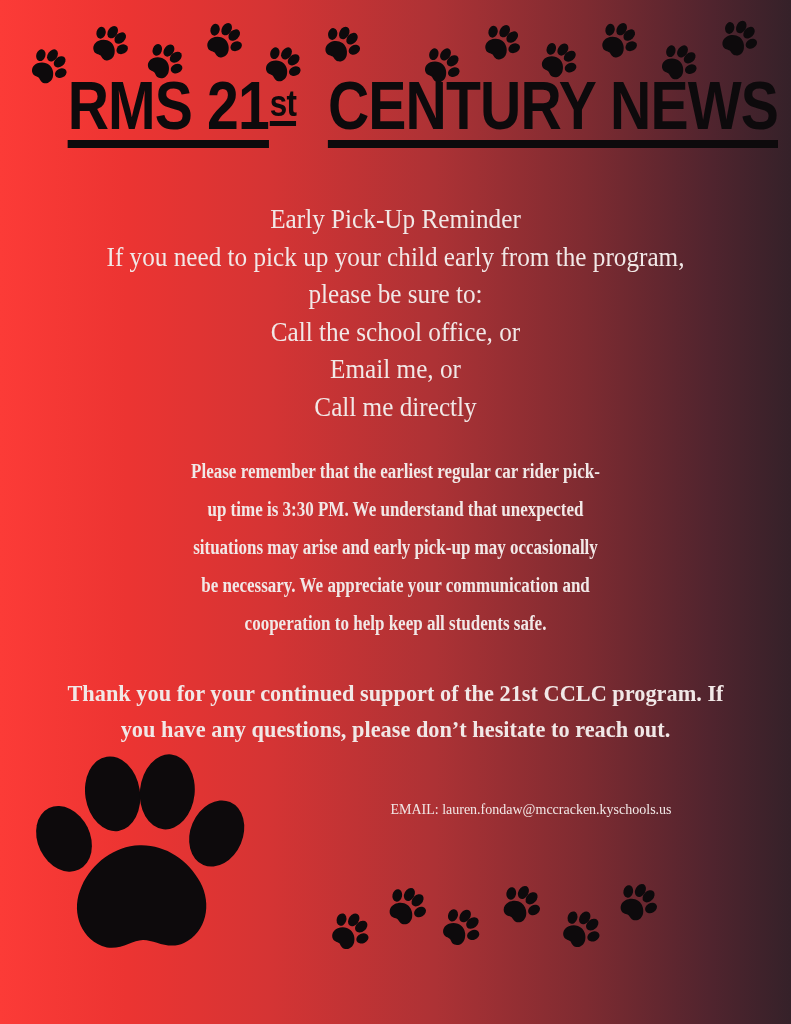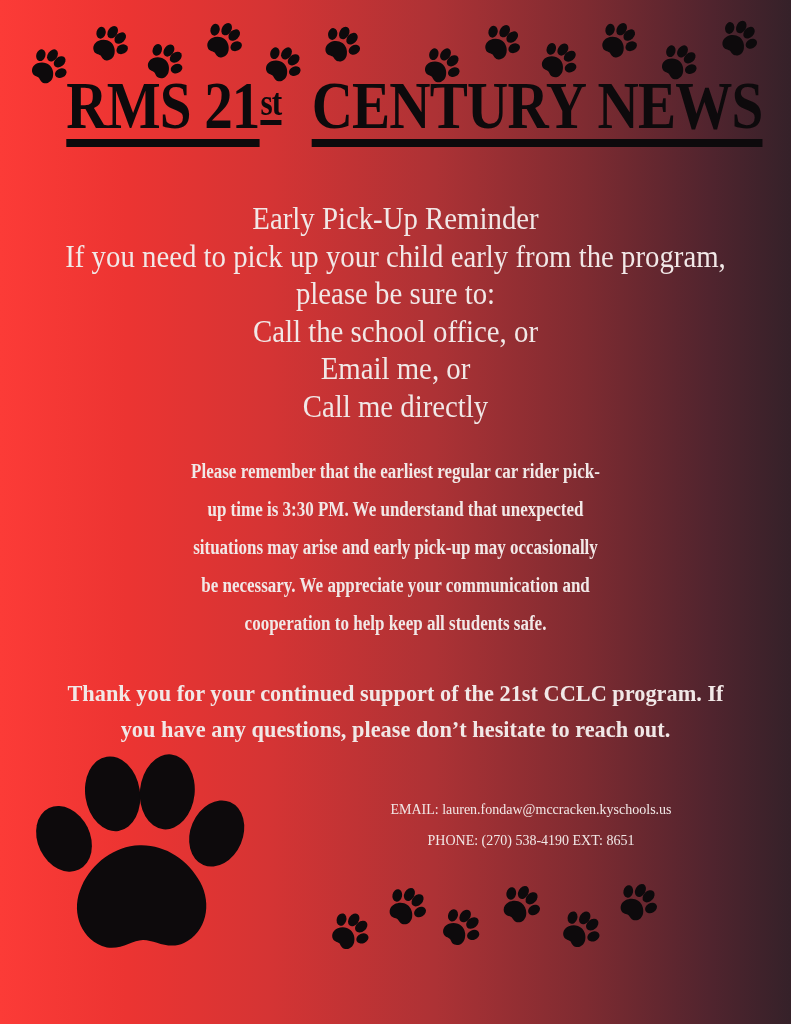--- a/index.html
+++ b/index.html
@@ -18,21 +18,21 @@
   .paw{
     position:absolute;
     color:#0d0a0c;
   }
   
   .title{
     position:absolute;
     top:68px;left:0;width:100%;
     margin:0;
     text-align:center;
-    font-family:Liberation Serif, serif;
+    font-family:Liberation Sans, sans-serif;
     font-weight:800;
     font-size:68px;
     line-height:1.1;
     color:#0d0a0c;
     white-space:nowrap;
   }
   .title-inner{
     display:inline-block;
     transform:scaleX(0.84);
     transform-origin:50% 50%;
@@ -53,21 +53,21 @@
     text-decoration-thickness:5px;
     text-underline-offset:5px;
   }
   
   .block{
     position:absolute;
     left:0;width:100%;
     text-align:center;
   }
   .condense{transform-origin:50% 0;}
-  .reminder{top:200px;font-size:32px;line-height:37.5px;}
+  .reminder{top:200px;font-size:28px;line-height:37.5px;}
   .reminder .condense{transform:scaleX(0.90);}
   .policy{top:452px;font-size:20px;line-height:38px;font-weight:bold;}
   .policy .condense{transform:scaleX(0.85);}
   .closing{top:675px;font-size:24px;line-height:36px;font-weight:bold;}
   .closing .condense{transform:scaleX(0.93);}
   .contact{
     position:absolute;
     top:794px;left:300px;width:462px;
     text-align:center;
     font-size:14px;line-height:31px;
@@ -158,21 +158,20 @@
 
   <div class="block closing">
     <div class="condense">
       <span class="line">Thank you for your continued support of the 21st CCLC program. If</span>
       <span class="line">you have any questions, please don’t hesitate to reach out.</span>
     </div>
   </div>
 
   <div class="contact">
     <span class="line">EMAIL: lauren.fondaw@mccracken.kyschools.us</span>
-    <span class="line">PHONE: (270) 538-4190 EXT: 8651</span>
   </div>
 
   <svg class="paw" style="left:26px;top:744px;width:228px;height:230px;transform:rotate(-2deg)">
       <use href="#paw" fill="currentColor"></use>
     </svg>
 
   <div>
     <svg class="paw" style="left:328px;top:911px;width:42px;height:42px;transform:rotate(42deg)">
         <use href="#paw" fill="currentColor"></use>
       </svg>

